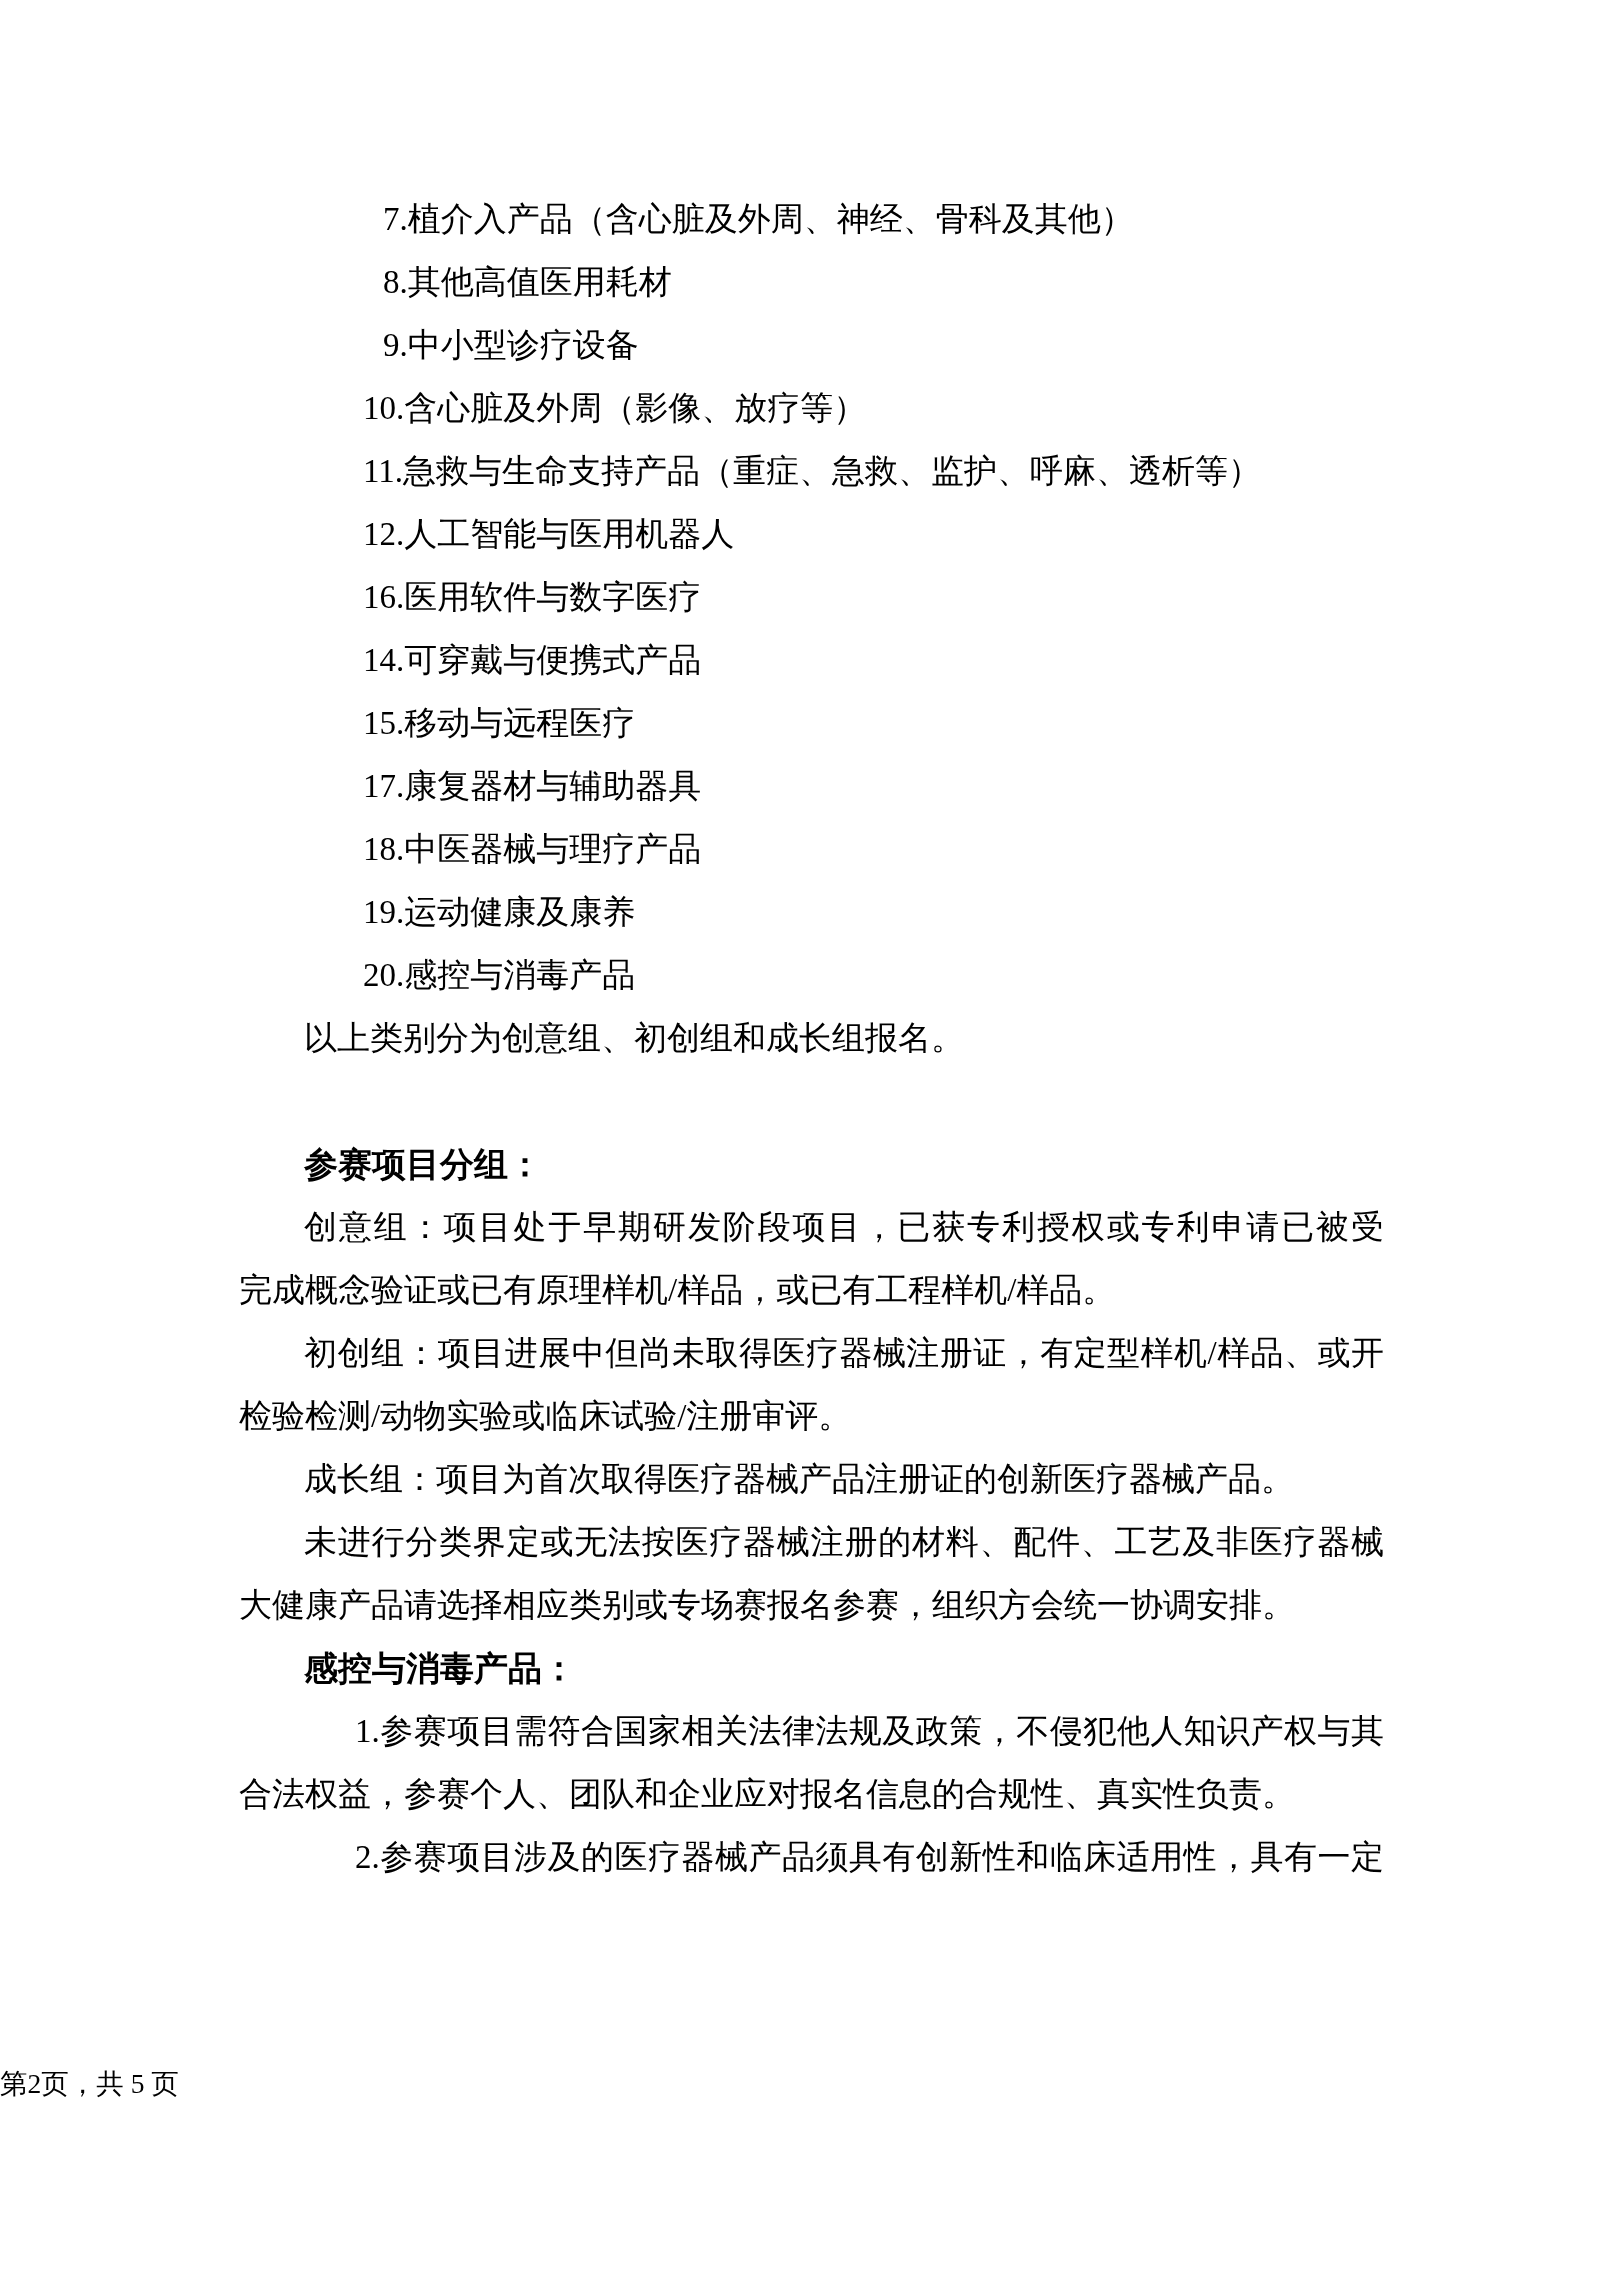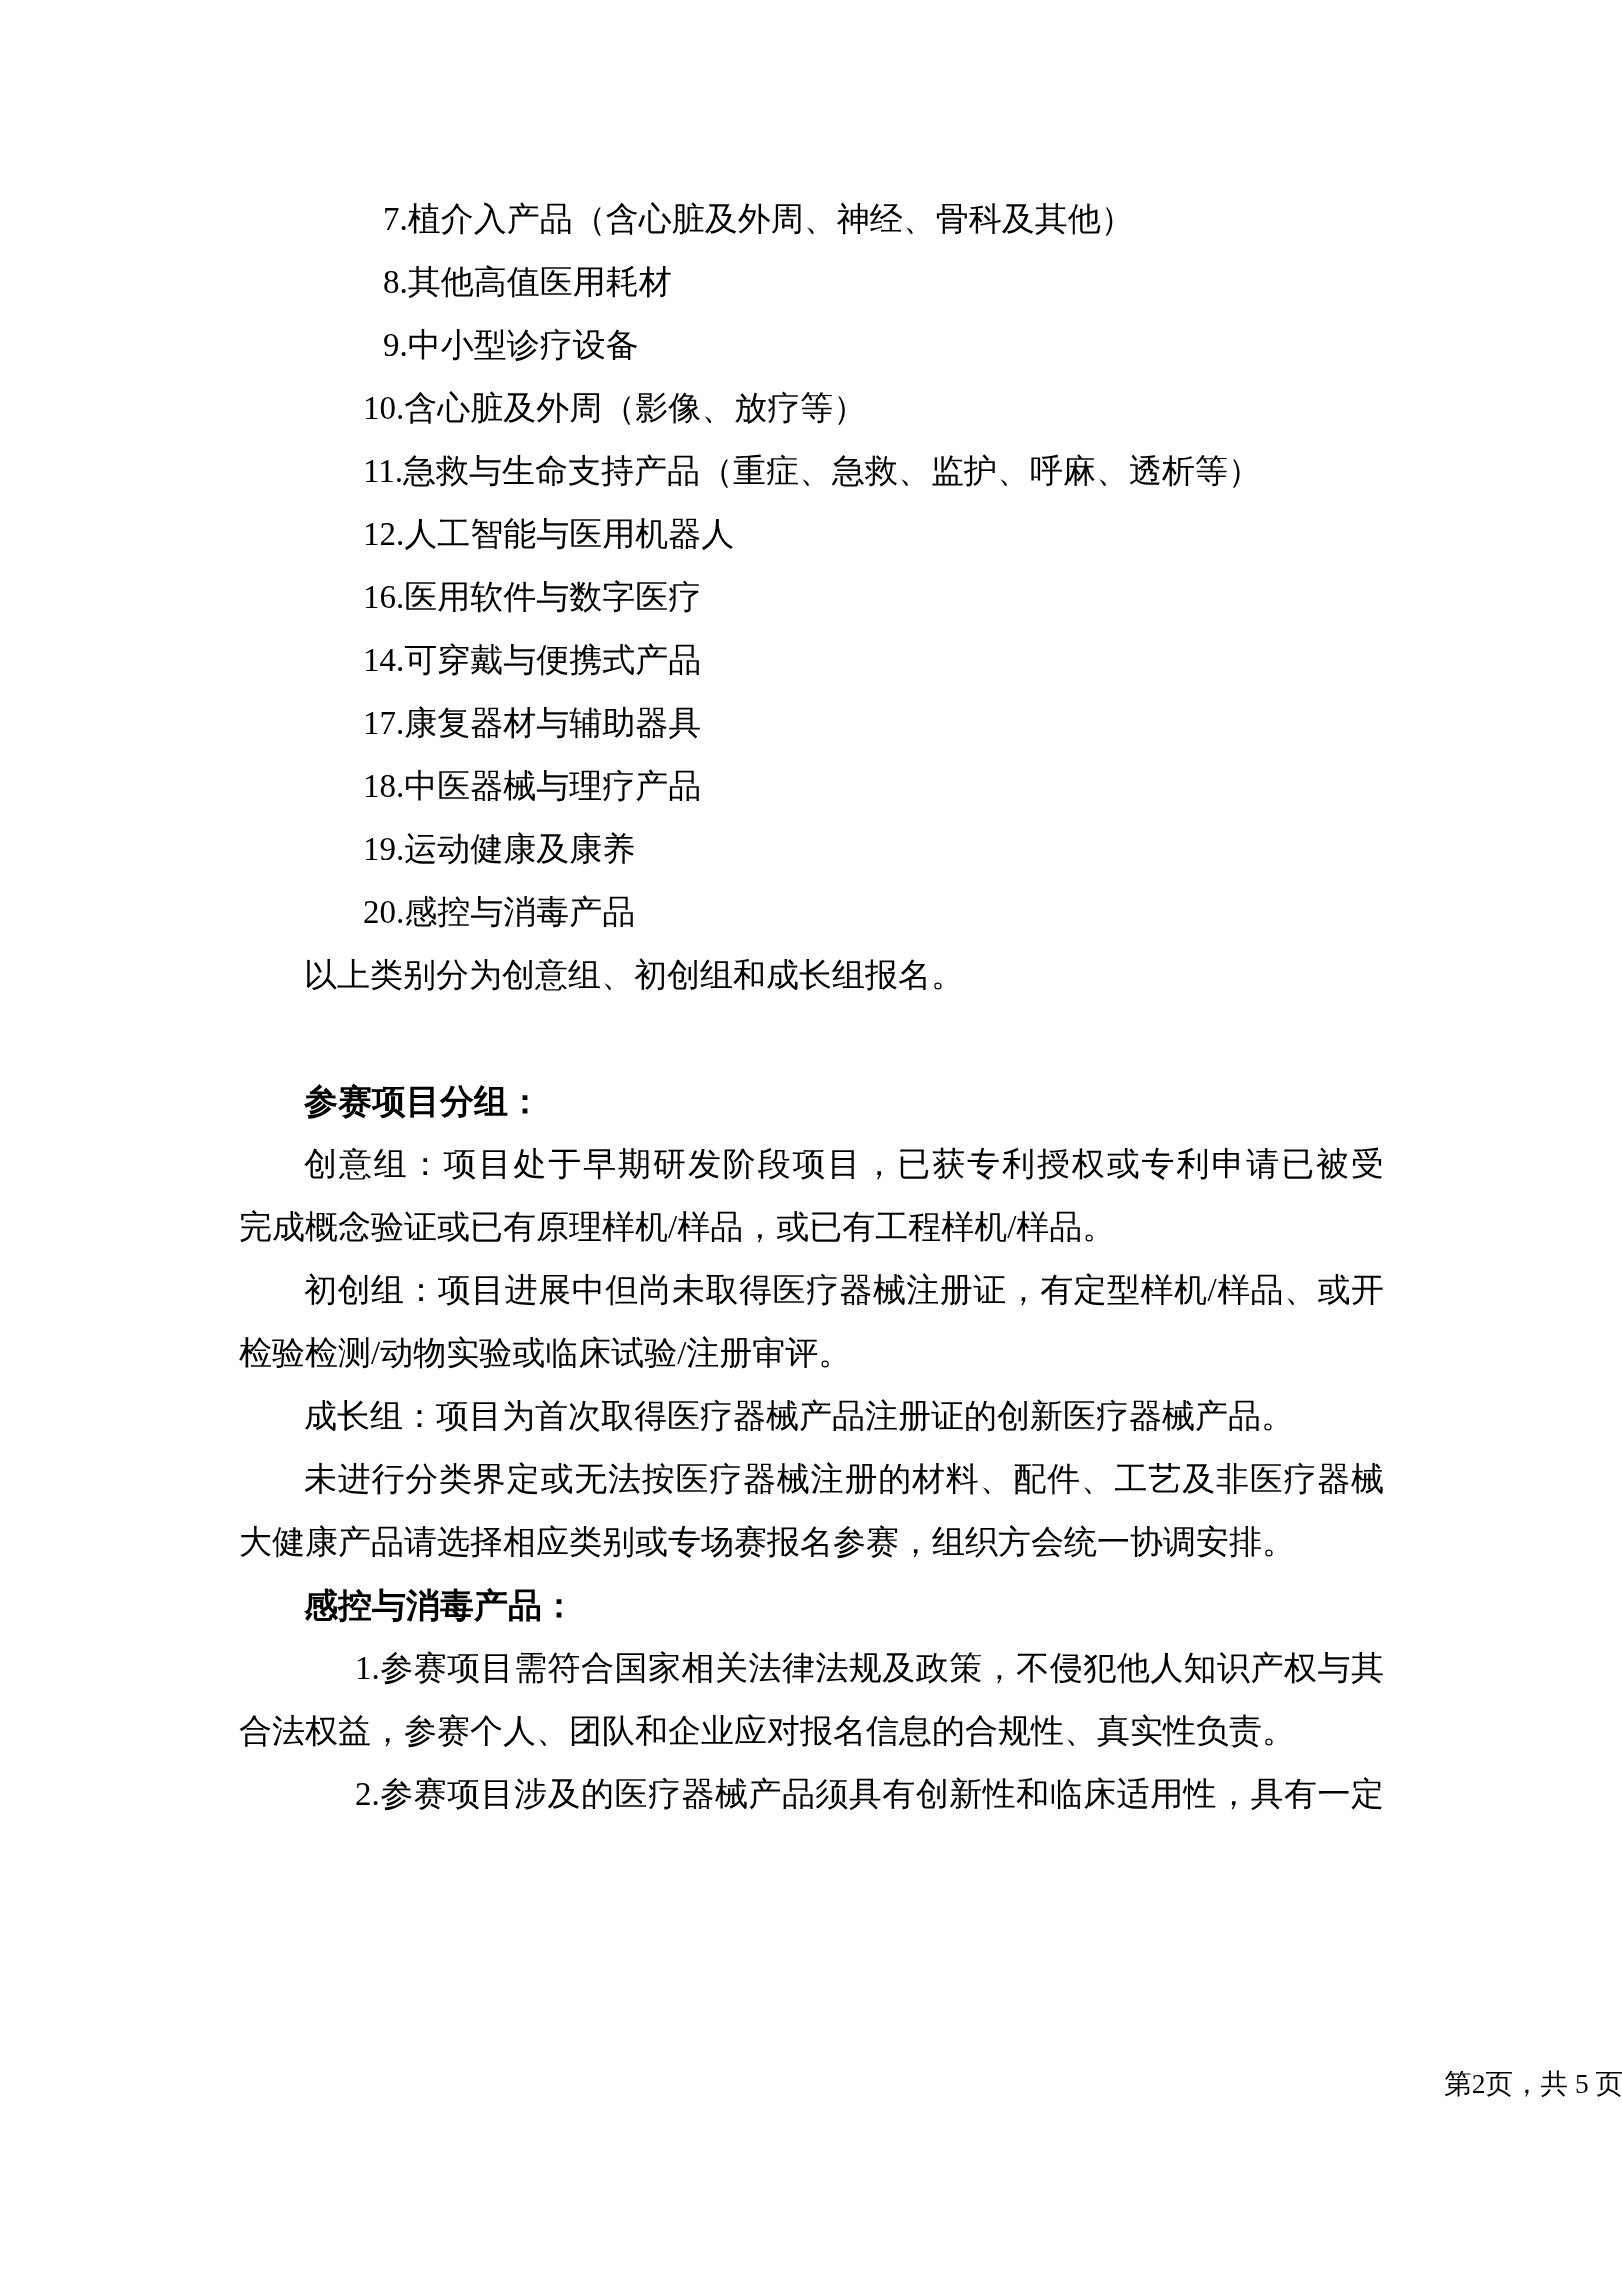--- a/index.html
+++ b/index.html
@@ -33,38 +33,39 @@
   .fill { text-align: justify; text-align-last: justify; }
   .heading {
     font-family: "Liberation Sans", "DejaVu Sans", sans-serif;
     font-weight: bold;
     font-size: 34px;
   }
   .footer {
     position: absolute;
     left: 0; top: 2061px;
     width: 100%;
-    text-align: right;
+    text-align: left;
     font-size: 27.5px;
     line-height: 46px;
   }
 </style>
 </head>
 <body>
 
 <div class="content">
 
   <div class="line li1"><span class="lnum1">7.</span><span>植介入产品（含心脏及外周、神经、骨科及其他）</span></div>
   <div class="line li1"><span class="lnum1">8.</span><span>其他高值医用耗材</span></div>
   <div class="line li1"><span class="lnum1">9.</span><span>中小型诊疗设备</span></div>
   <div class="line li2"><span class="lnum2">10.</span><span>含心脏及外周（影像、放疗等）</span></div>
   <div class="line li2"><span class="lnum2">11.</span><span>急救与生命支持产品（重症、急救、监护、呼麻、透析等）</span></div>
   <div class="line li2"><span class="lnum2">12.</span><span>人工智能与医用机器人</span></div>
   <div class="line li2"><span class="lnum2">16.</span><span>医用软件与数字医疗</span></div>
   <div class="line li2"><span class="lnum2">14.</span><span>可穿戴与便携式产品</span></div>
+  <div class="line li2"><span class="lnum2">15.</span><span>移动与远程医疗</span></div>
   <div class="line li2"><span class="lnum2">17.</span><span>康复器材与辅助器具</span></div>
   <div class="line li2"><span class="lnum2">18.</span><span>中医器械与理疗产品</span></div>
   <div class="line li2"><span class="lnum2">19.</span><span>运动健康及康养</span></div>
   <div class="line li2"><span class="lnum2">20.</span><span>感控与消毒产品</span></div>
 
   <div class="line ind2">以上类别分为创意组、初创组和成长组报名。</div>
 
   <div class="blank"></div>
 
   <div class="line ind2 heading">参赛项目分组：</div>

